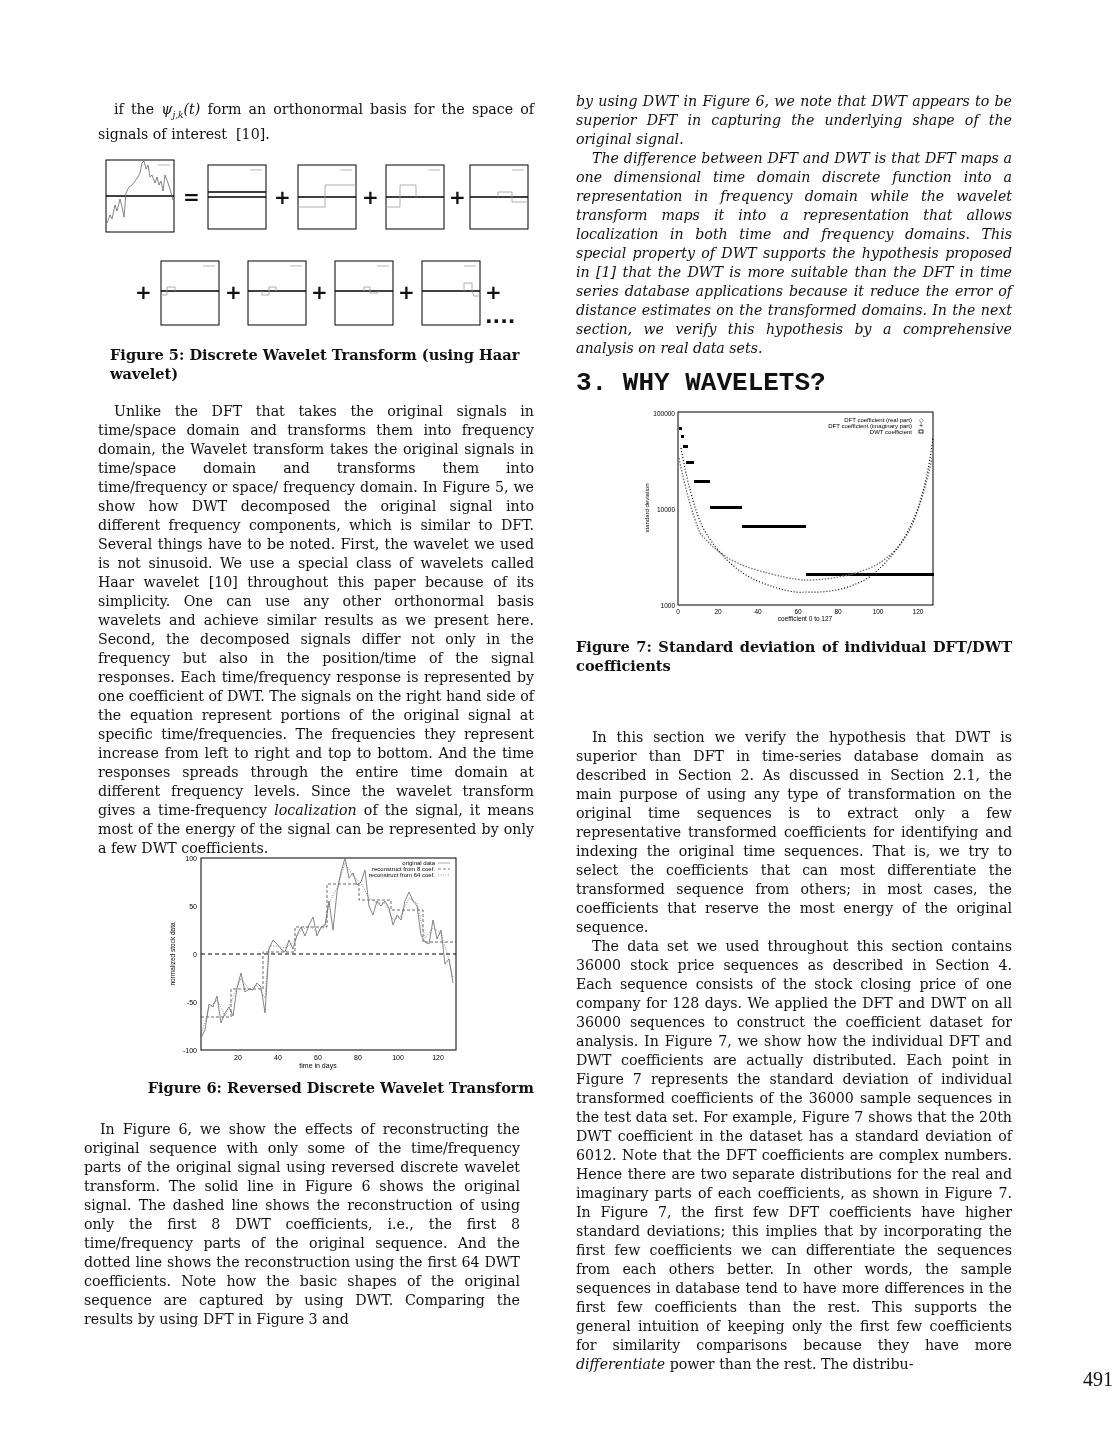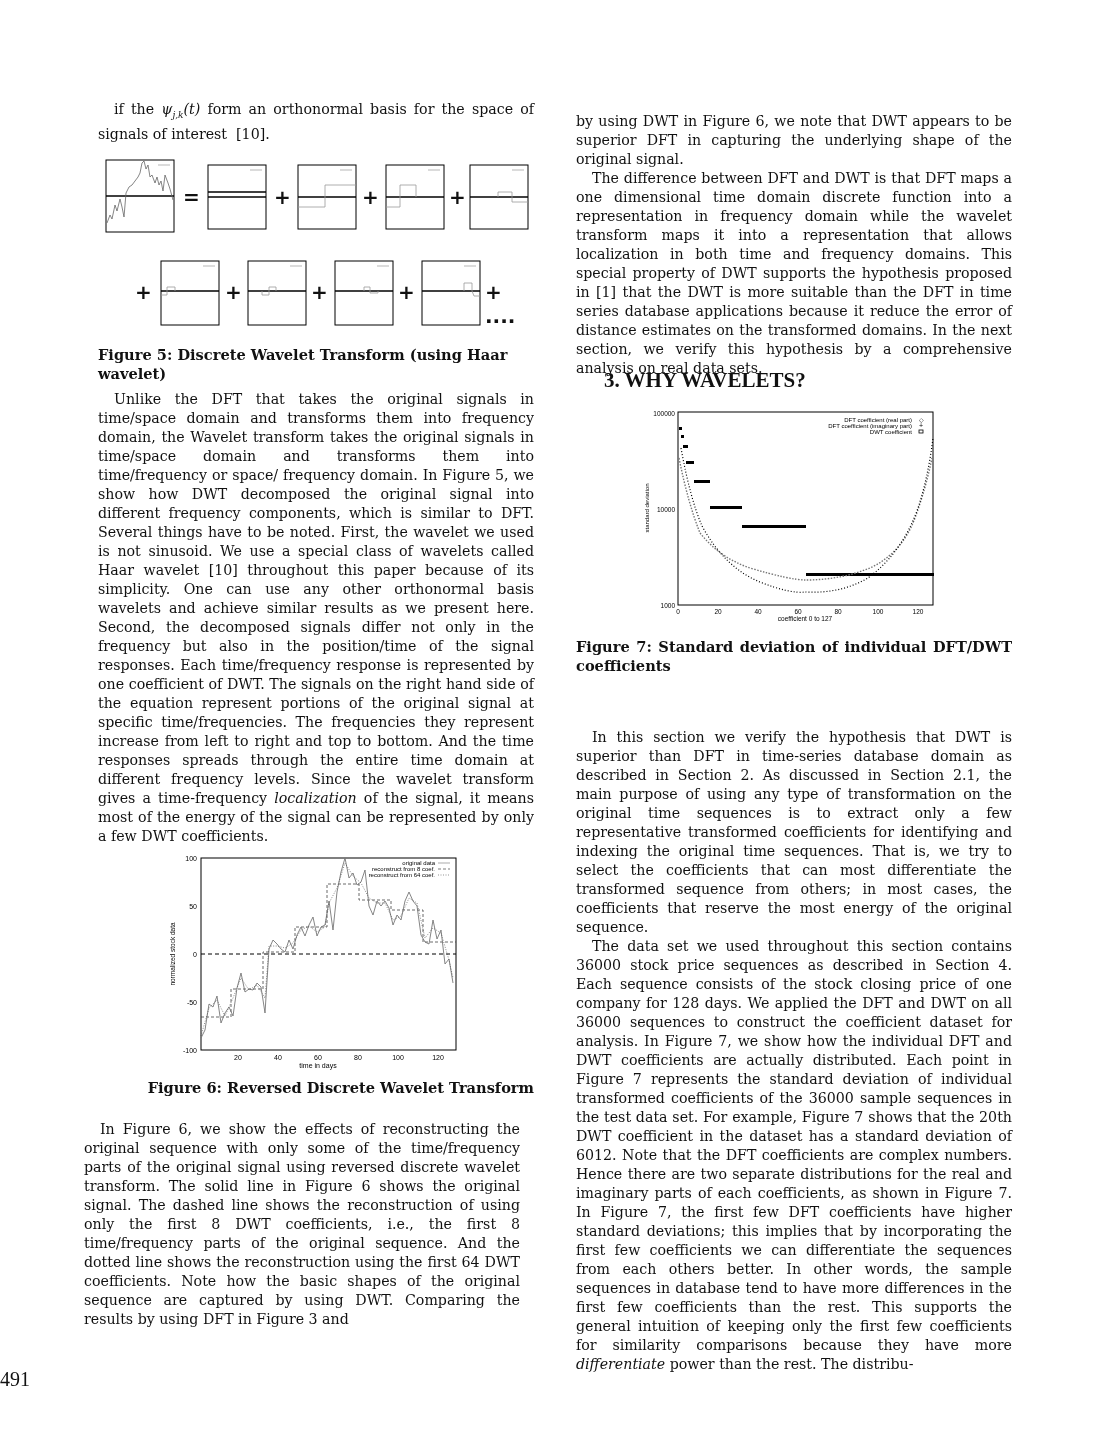--- a/index.html
+++ b/index.html
@@ -2,22 +2,22 @@
 <html><head>
 <meta charset="utf-8">
 <style>
   html,body{margin:0;padding:0;background:#fff;}
   body{width:1113px;height:1440px;position:relative;overflow:hidden;font-family:"DejaVu Serif","Liberation Serif",serif;color:#111;}
   .col{position:absolute;width:436px;font-size:14.2px;line-height:19px;text-align:justify;}
   .col p{margin:0;text-indent:16px;}
   .col p.noind{text-indent:0;}
   .cap{font-weight:bold;font-size:14.6px;line-height:19px;}
   .abs{position:absolute;}
-  .sec{position:absolute;font-family:Liberation Serif, serif;font-weight:bold;font-size:21px;margin-left:28px;}
-  .pgnum{position:absolute;left:0;width:1113px;text-align:left;top:1368px;font-family:"Liberation Serif",serif;font-size:20px;}
+  .sec{position:absolute;font-family:Liberation Mono, monospace;font-weight:bold;font-size:26px;}
+  .pgnum{position:absolute;left:0;width:1113px;text-align:right;top:1368px;font-family:"Liberation Serif",serif;font-size:20px;}
   svg text{font-family:"Liberation Sans",sans-serif;}
   .op{position:absolute;font-family:"DejaVu Sans",sans-serif;font-weight:bold;font-size:20px;}
 </style>
 </head>
 <body>
 
 <div class="col" style="left:98px;top:100px;">
   <p>if the <i>ψ<sub style="font-size:9px">j,k</sub>(t)</i> form an orthonormal basis for the space of signals of interest&nbsp; [10].</p>
 </div>
 
@@ -78,23 +78,23 @@
   <span class="op" style="left:176px;top:30px;">+</span>
   <span class="op" style="left:264px;top:30px;">+</span>
   <span class="op" style="left:351px;top:30px;">+</span>
   <span class="op" style="left:37px;top:125px;">+</span>
   <span class="op" style="left:127px;top:125px;">+</span>
   <span class="op" style="left:213px;top:125px;">+</span>
   <span class="op" style="left:300px;top:125px;">+</span>
   <span class="op" style="left:387px;top:125px;">+ ....</span>
 </div>
 
-<div class="col cap" style="left:98px;top:345px;text-align:left;">Figure 5: Discrete Wavelet Transform (using Haar wavelet)</div>
-
-<div class="col" style="left:98px;top:390px;">
+<div class="col cap" style="left:110px;top:345px;text-align:left;">Figure 5: Discrete Wavelet Transform (using Haar wavelet)</div>
+
+<div class="col" style="left:98px;top:402px;">
   <p><span>Unlike the DFT that takes the original signals in time/space domain and transforms them into frequency domain, the Wavelet transform takes the original signals in time/space domain and transforms them into time/frequency or space/ frequency domain. In Figure 5, we show how DWT decomposed the original signal into different frequency components, which is similar to DFT. Several things have to be noted. First, the wavelet we used is not sinusoid. We use a special class of wavelets called Haar wavelet [10] throughout this paper because of its simplicity. One can use any other orthonormal basis wavelets and achieve similar results as we present here. Second, the decomposed signals differ not only in the frequency but also in the position/time of the signal responses. Each time/frequency response is represented by one coefficient of DWT. The signals on the right hand side of the equation represent portions of the original signal at specific time/frequencies. The frequencies they represent increase from left to right and top to bottom. And the time responses spreads through the entire time domain at different frequency levels. Since the wavelet transform gives a time-frequency</span> <i>localization</i> <span>of the signal, it means most of the energy of the signal can be represented by only a few DWT coefficients.</span></p>
 </div>
 
 <div class="abs" style="left:165px;top:848px;width:300px;height:225px;">
   <svg width="300" height="225" viewBox="0 0 300 225">
     <rect x="36" y="10" width="255" height="192" fill="none" stroke="#000" stroke-width="1"></rect>
     <line x1="36" y1="106" x2="291" y2="106" stroke="#000" stroke-width="1" stroke-dasharray="4,3"></line>
     <g font-size="7" fill="#000" text-anchor="end">
       <text x="32" y="13">100</text>
         <text x="32" y="61">50</text>
@@ -130,21 +130,21 @@
     <polyline fill="none" stroke="#555" stroke-width="0.7" stroke-dasharray="1,1.5" points="36,188 44,160 52,152 60,168 68,150 76,130 84,142 92,137 100,150 104,98 112,98 120,100 128,95 136,82 144,78 152,84 160,79 164,55 172,40 180,15 188,28 196,35 204,50 212,55 220,55 228,72 236,68 244,50 252,55 260,90 268,80 276,85 284,112 288,130"></polyline>
   </svg>
 </div>
 
 <div class="abs cap" style="left:98px;top:1078px;width:436px;text-align:right;">Figure 6: Reversed Discrete Wavelet Transform</div>
 
 <div class="col" style="left:84px;top:1120px;">
   <p>In Figure 6, we show the effects of reconstructing the original sequence with only some of the time/frequency parts of the original signal using reversed discrete wavelet transform. The solid line in Figure 6 shows the original signal. The dashed line shows the reconstruction of using only the first 8 DWT coefficients, i.e., the first 8 time/frequency parts of the original sequence. And the dotted line shows the reconstruction using the first 64 DWT coefficients. Note how the basic shapes of the original sequence are captured by using DWT. Comparing the results by using DFT in Figure 3 and</p>
 </div>
 
-<div class="col" style="left:576px;top:112px;">
+<div class="col" style="left:576px;top:92px;font-style:italic;">
   <p class="noind">by using DWT in Figure 6, we note that DWT appears to be superior DFT in capturing the underlying shape of the original signal.</p>
   <p>The difference between DFT and DWT is that DFT maps a one dimensional time domain discrete function into a representation in frequency domain while the wavelet transform maps it into a representation that allows localization in both time and frequency domains. This special property of DWT supports the hypothesis proposed in [1] that the DWT is more suitable than the DFT in time series database applications because it reduce the error of distance estimates on the transformed domains. In the next section, we verify this hypothesis by a comprehensive analysis on real data sets.</p>
 </div>
 
 <div class="sec" style="left:576px;top:368px;">3.   WHY WAVELETS?</div>
 
 <div class="abs" style="left:640px;top:408px;width:310px;height:215px;">
   <svg width="310" height="215" viewBox="0 0 310 215">
     <rect x="38" y="4" width="255" height="193" fill="none" stroke="#000" stroke-width="1"></rect>
     <g font-size="6.5" fill="#000" text-anchor="end">

